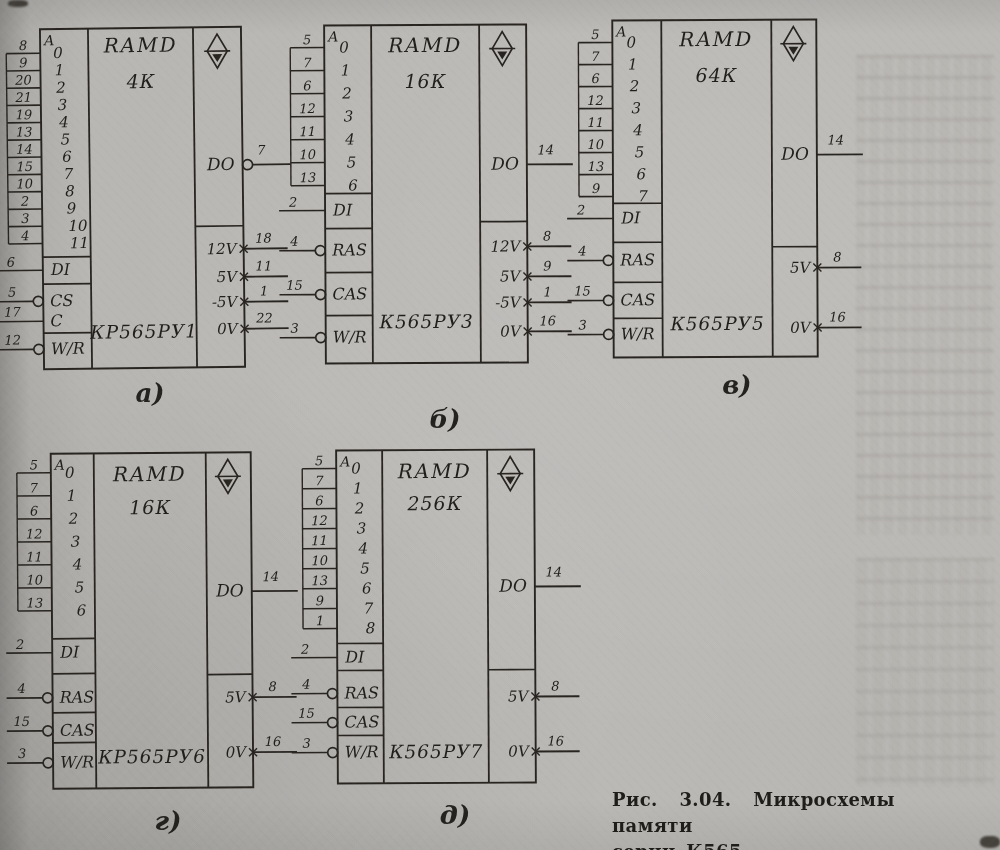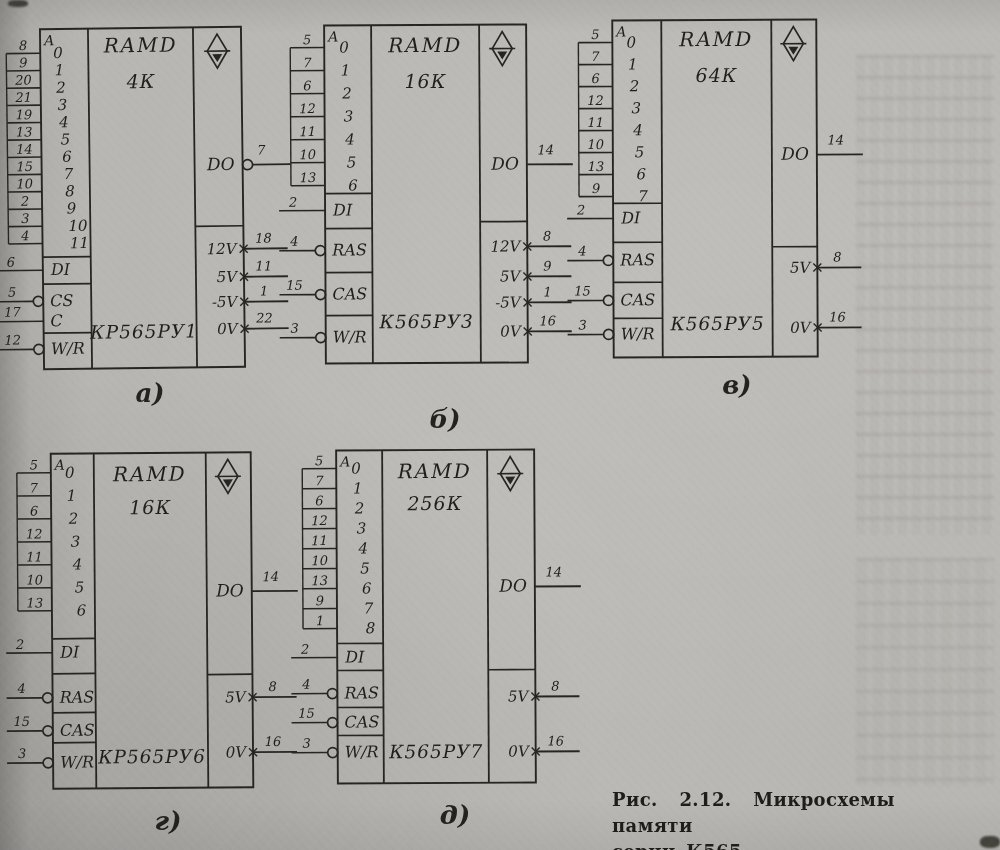--- a/index.html
+++ b/index.html
@@ -446,18 +446,18 @@
       </g>
     </svg>
 
   <div class="chip-letter" style="left:115px;top:378px">а)</div>
   <div class="chip-letter" style="left:410px;top:404px">б)</div>
   <div class="chip-letter" style="left:702px;top:370px">в)</div>
   <div class="chip-letter" style="left:133px;top:806px">г)</div>
   <div class="chip-letter" style="left:420px;top:800px">д)</div>
 
   <div class="fig-caption">
-    <div class="l1">Рис. 2.12. Микросхемы памяти</div>
+    <div class="l1">Рис. 3.04. Микросхемы памяти</div>
     <div class="l2">серии К565</div>
   </div>
 
   <div class="grain"></div>
 </div>
 
 </body></html>

